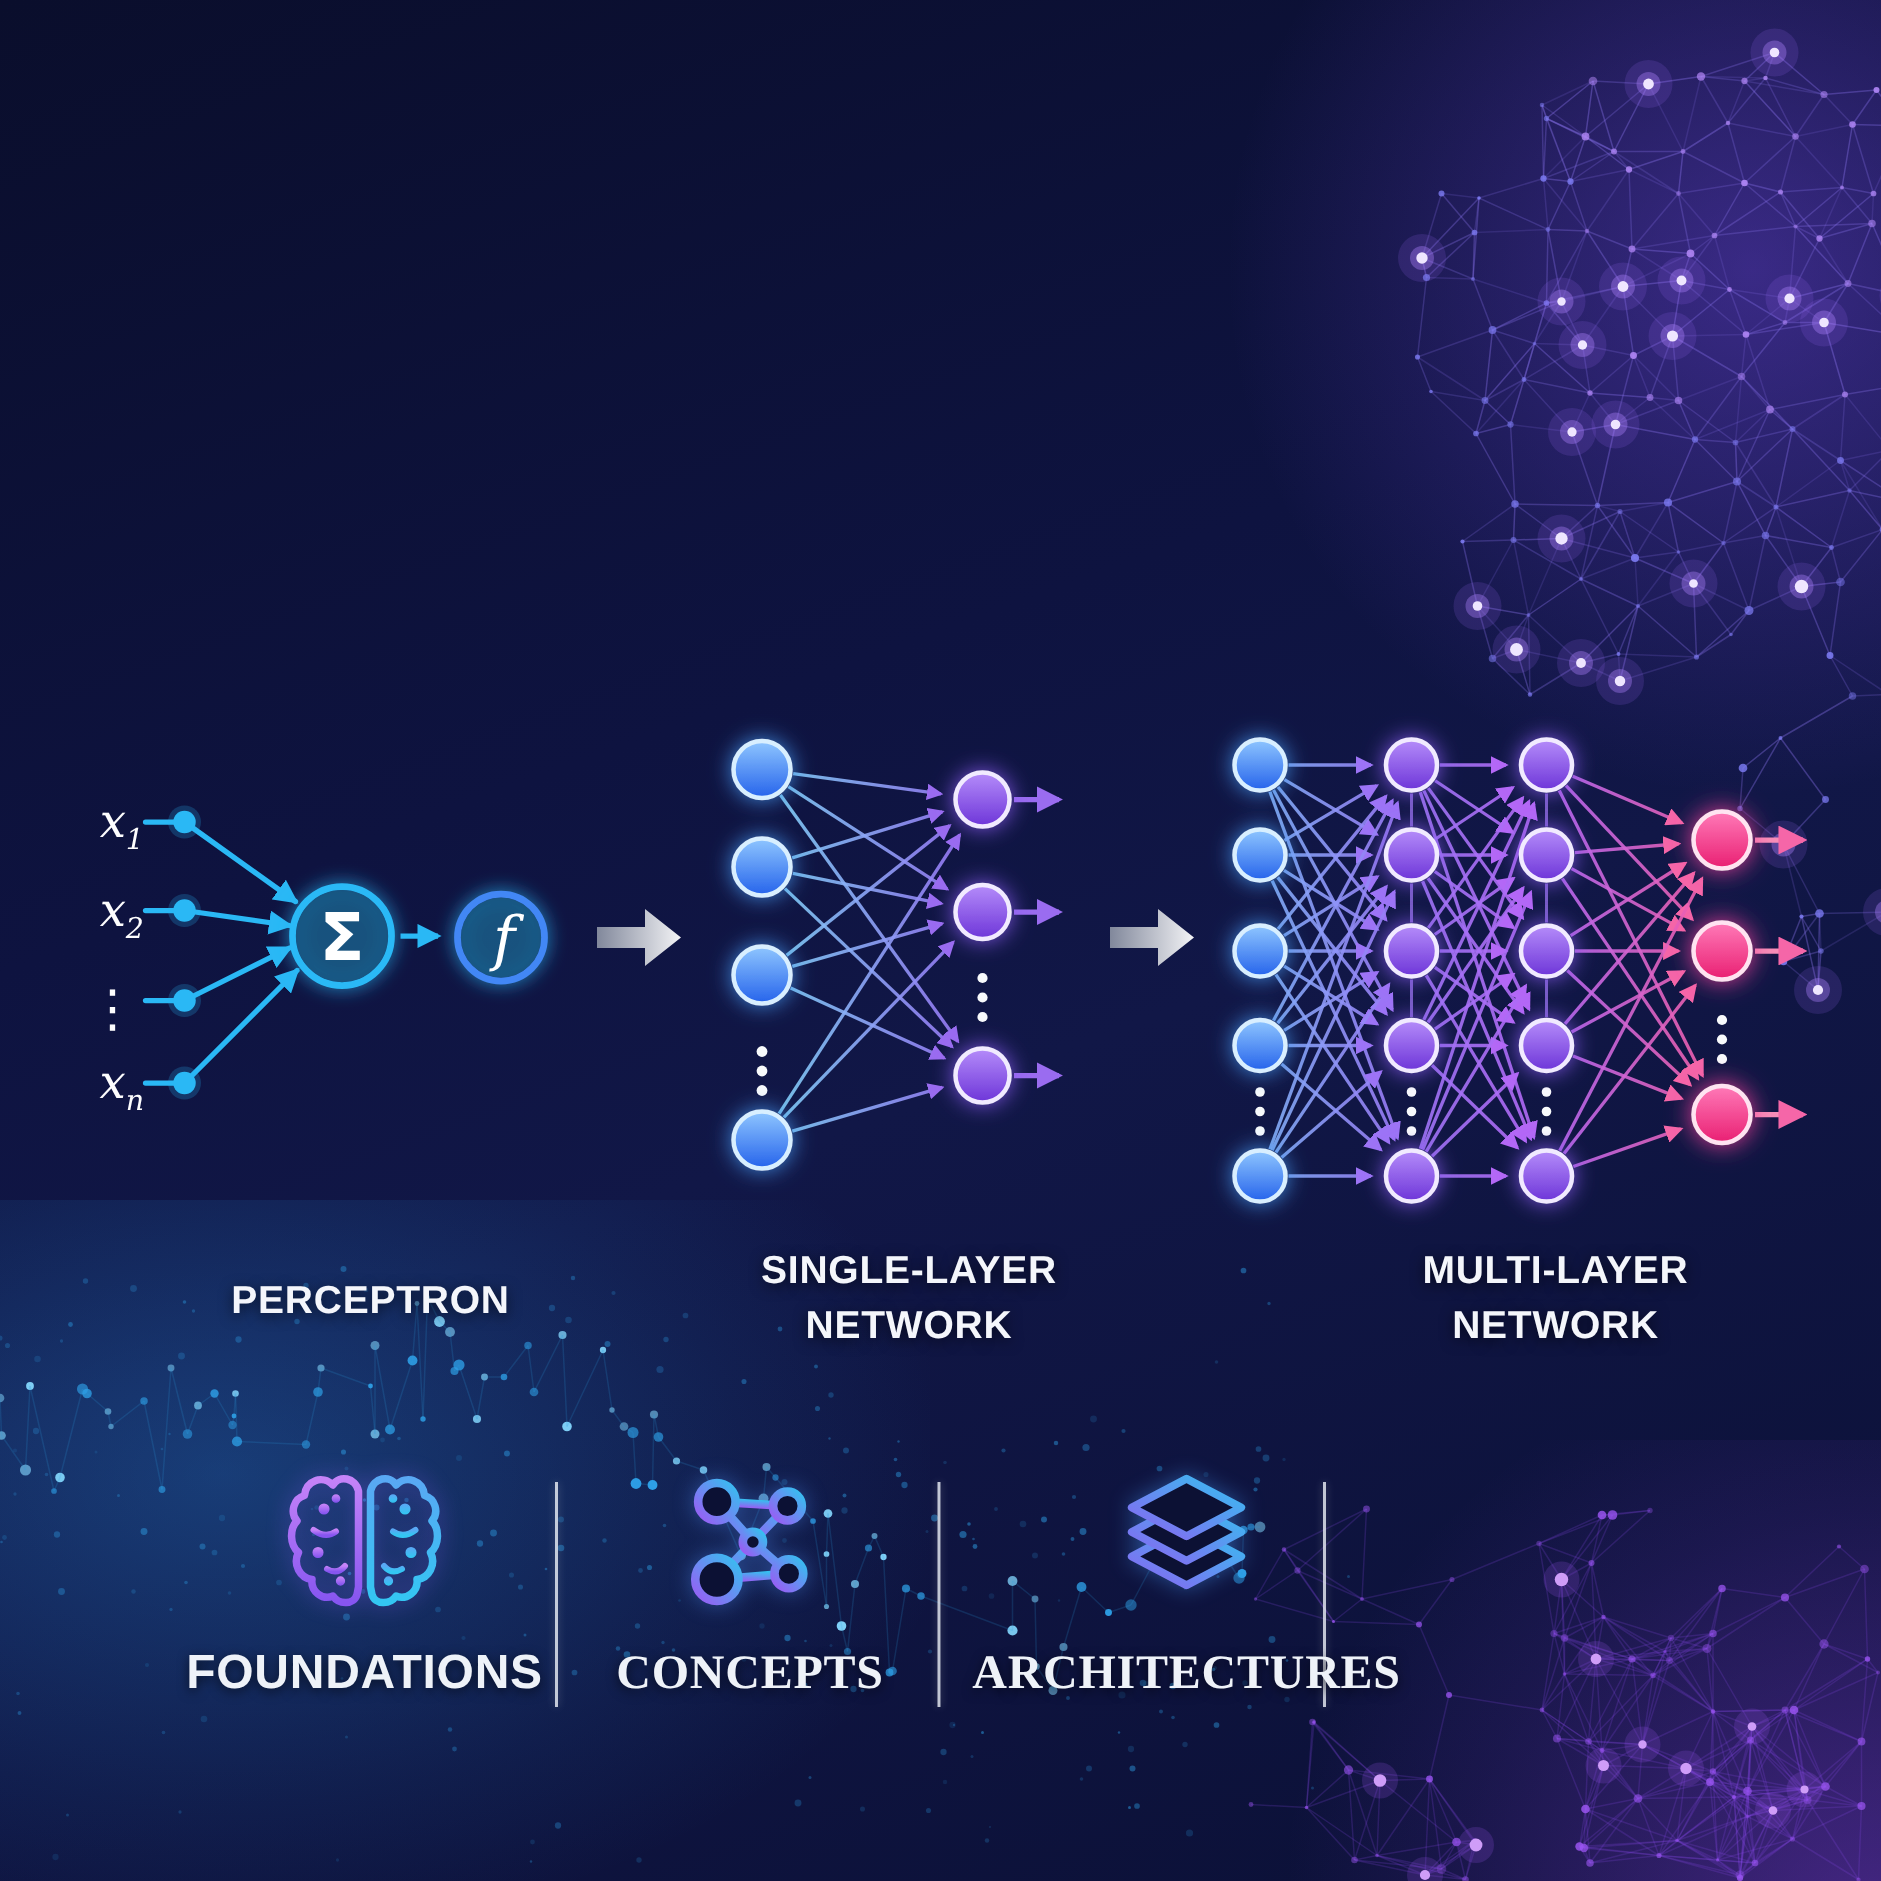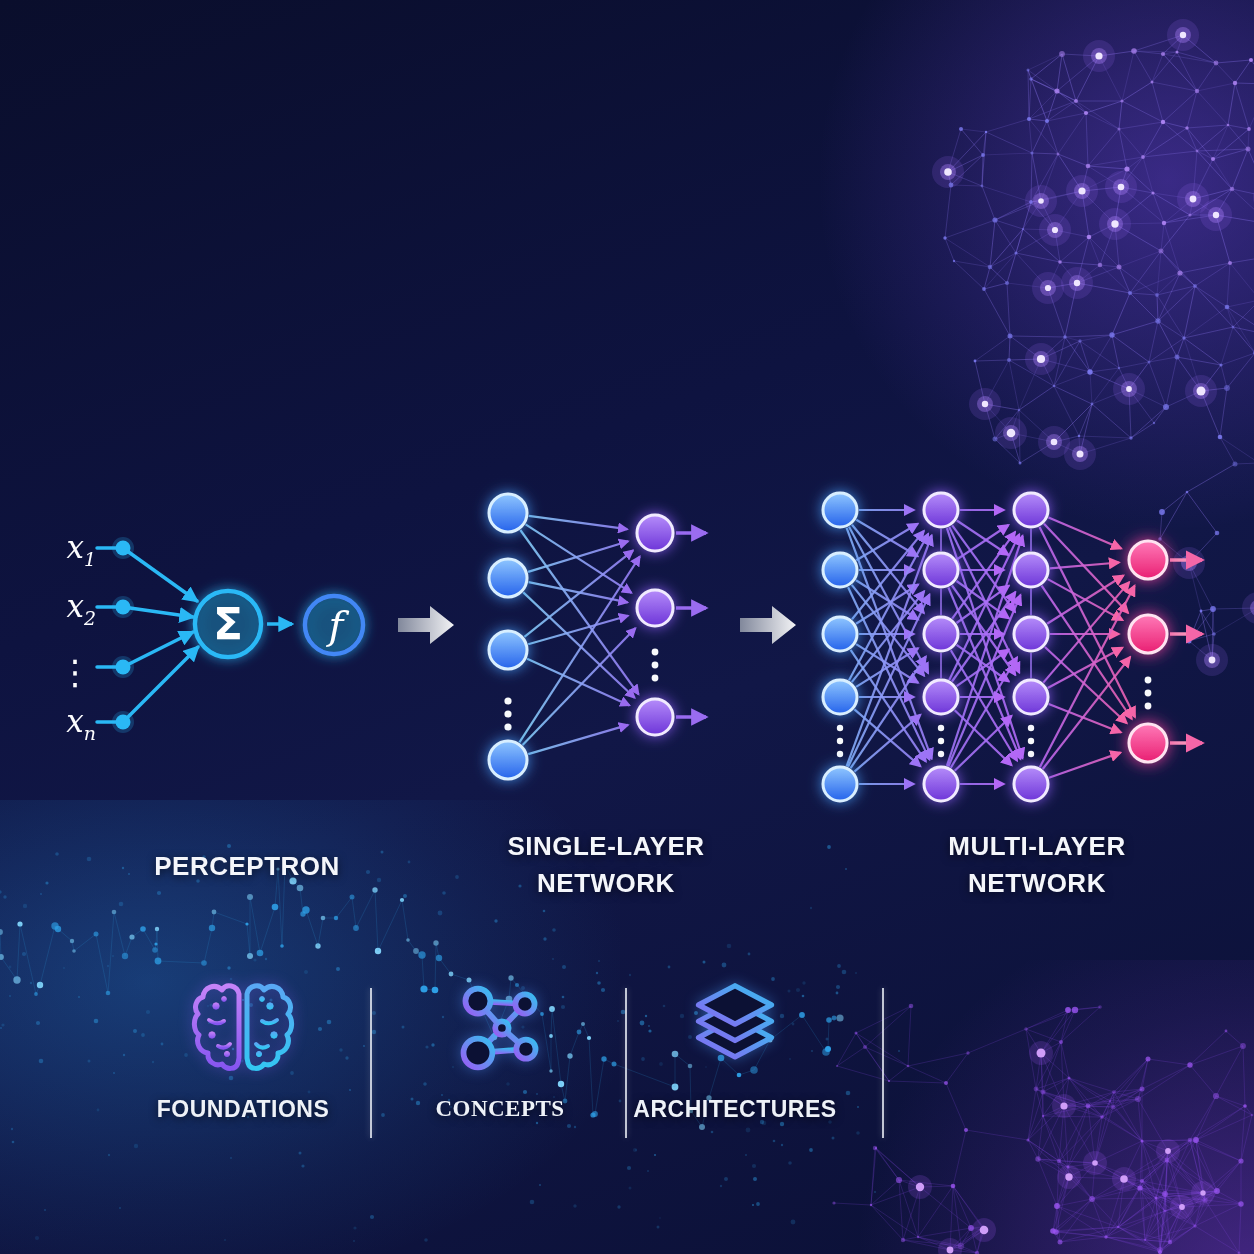--- a/index.html
+++ b/index.html
@@ -20,21 +20,21 @@
   .t1{color:#fafbfe;text-shadow:0 6px 24px rgba(0,0,0,.55);}
   .t2{background:linear-gradient(90deg,#b24cf0 0%,#8a68f5 24%,#5b86f7 48%,#3aa6f3 72%,#2bc8f3 100%);
     -webkit-background-clip:text;background-clip:text;color:transparent;}
   
   .dlabel{position:absolute;transform:translateX(-50%);text-align:center;white-space:nowrap;
     font-weight:700;font-size:26px;line-height:37px;letter-spacing:.5px;color:#f4f6fb;
     text-shadow:0 2px 9px rgba(0,0,0,.6);}
   
   .cat{position:absolute;width:190px;top:976px;display:flex;flex-direction:column;align-items:center;}
   .cat .icon-box{height:104px;display:flex;align-items:center;justify-content:center;}
-  .cat-label{margin-top:16px;font-weight:700;font-size:23px;letter-spacing:.5px;color:#eef2f8;
+  .cat-label{margin-top:16px;font-weight:700;font-size:32px;letter-spacing:.5px;color:#eef2f8;
     text-shadow:0 2px 8px rgba(0,0,0,.6);white-space:nowrap;}
   .divider{position:absolute;top:988px;height:150px;width:2px;background:rgba(240,244,250,.8);
     box-shadow:0 0 6px rgba(255,255,255,.25);}
   #icon-brain{filter:drop-shadow(0 0 7px rgba(130,95,242,.45));}
   #icon-net{filter:drop-shadow(0 0 7px rgba(80,140,244,.45));}
   #icon-layers{filter:drop-shadow(0 0 7px rgba(70,150,244,.45));}
   #icon-chart{filter:drop-shadow(0 0 7px rgba(45,160,238,.5));}
 </style>
 </head>
 <body>
@@ -1789,21 +1789,21 @@
             <circle cx="76" cy="25" r="10"></circle>
           <circle cx="52" cy="50" r="7"></circle>
             <circle cx="27" cy="76" r="15"></circle>
           <circle cx="77" cy="72" r="10"></circle>
         </g>
       </svg>
     </div>
     <div class="cat-label">CONCEPTS</div>
   </div>
 
-  <div class="cat" style="left:640px;">
+  <div class="cat" style="left:696px;font-family:Liberation Serif, serif;">
     <div class="icon-box">
       <svg id="icon-layers" width="100" height="96" viewBox="0 0 100 100">
         <defs>
           <linearGradient id="gLayers" x1="1" y1="0" x2="0" y2="1">
             <stop offset="0" stop-color="#35c0f0"></stop>
               <stop offset="1" stop-color="#8a64f2"></stop>
           </linearGradient>
         </defs>
         <g stroke="url(#gLayers)" stroke-width="5.5" stroke-linejoin="round" fill="#0c1134">
           <path d="M50,40 L88,60 L50,80 L12,60 Z"></path>

